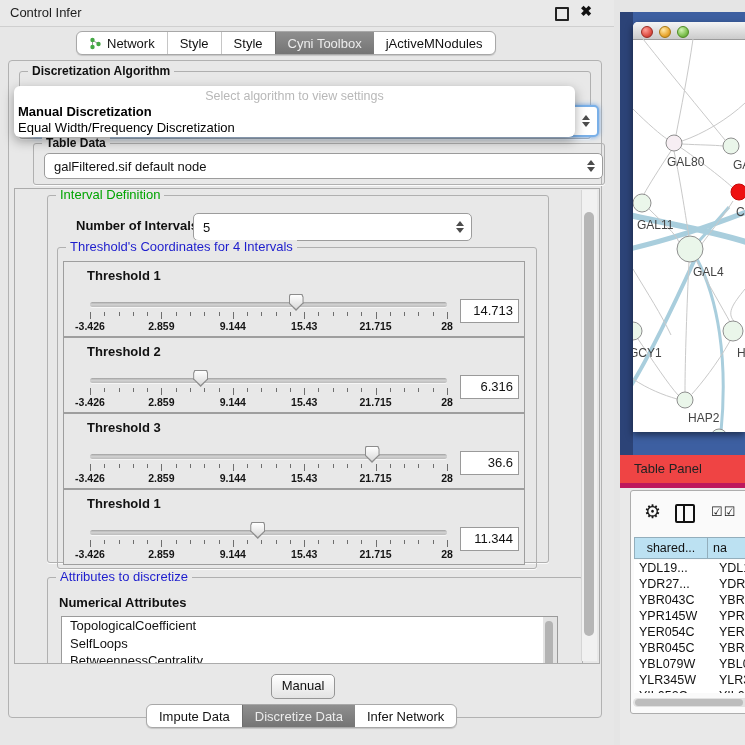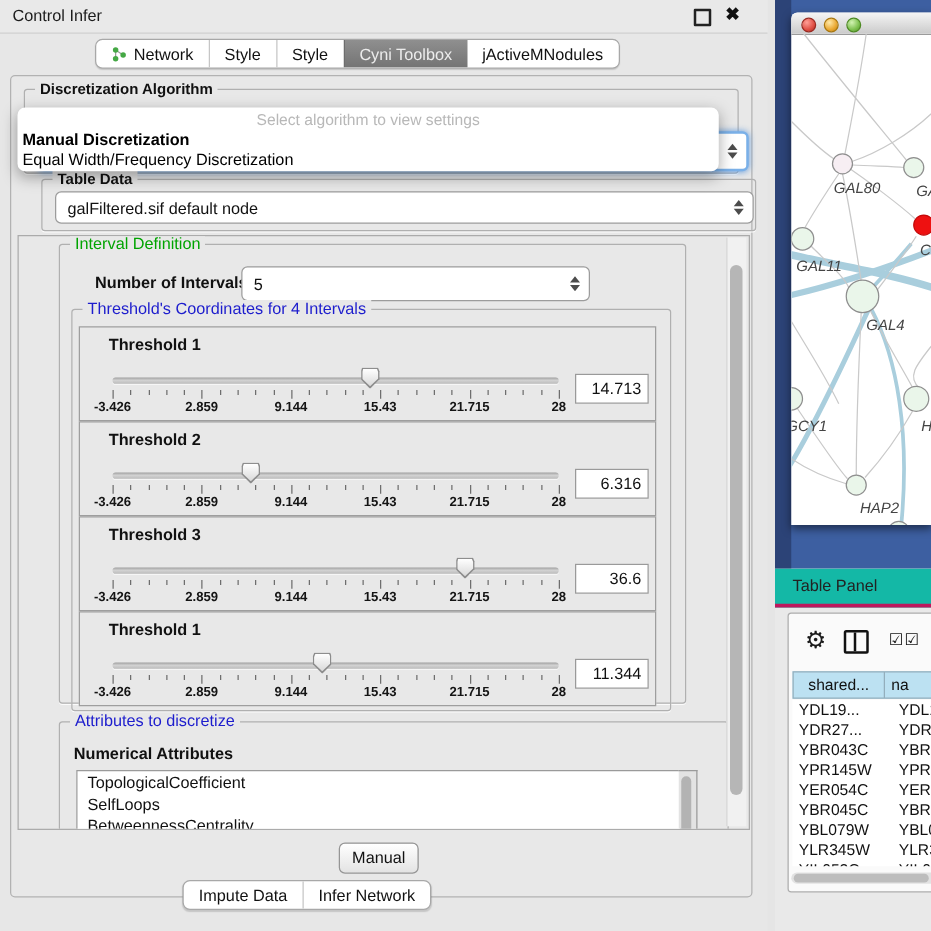--- a/index.html
+++ b/index.html
@@ -77,34 +77,34 @@
   #attr-label{position:absolute;left:44px;top:406px;font-size:13px;font-weight:bold;}
   #attr-list{position:absolute;left:46px;top:427px;width:482px;height:60px;background:#fff;border:1px solid #9a9a9a;overflow:hidden;}
   .attr-item{font-size:13px;line-height:17.5px;padding-left:8px;color:#111;}
   #attr-vscroll{position:absolute;left:528px;top:427px;width:14px;height:60px;background:#e3e3e3;border:1px solid #9a9a9a;border-left:none;}
   #attr-vscroll .vthumb{position:absolute;left:2px;top:4px;width:8px;height:50px;background:#b3b3b3;border-radius:4px;}
   
   #apply-btn{position:absolute;left:271px;top:674px;width:62px;height:23px;background:linear-gradient(#ffffff,#e3e3e3);
       border:1px solid #959595;border-radius:5px;font-size:13px;text-align:center;line-height:22px;}
   
   #right-side{position:absolute;left:620px;top:0;width:125px;height:745px;}
-  #desktop{position:absolute;left:0;top:0;width:125px;height:455px;background:#3d5fa1;font-style:italic;}
+  #desktop{position:absolute;left:0;top:12px;width:125px;height:455px;background:#3d5fa1;}
   #desktop .strip{position:absolute;left:0;top:0;width:13px;height:455px;background:#2c4377;}
   #net-window{position:absolute;left:13px;top:10px;width:112px;height:410px;background:#fff;
       border-radius:5px 0 0 0;box-shadow:0 3px 7px rgba(0,0,0,.5);}
   #net-titlebar{position:absolute;left:0;top:0;width:112px;height:17px;border-radius:5px 0 0 0;
       background:linear-gradient(#f5f5f5,#cbcbcb);border-bottom:1px solid #9b9b9b;}
   .light{position:absolute;top:3.5px;width:10px;height:10px;border-radius:50%;}
   .light.red{left:8px;background:radial-gradient(circle at 35% 30%,#ff9f97,#df4f44 60%,#a92e25);border:.5px solid #9a2a22;}
   .light.yellow{left:26px;background:radial-gradient(circle at 35% 30%,#ffe9a8,#eaa832 60%,#b97f16);border:.5px solid #a8770f;}
   .light.green{left:44px;background:radial-gradient(circle at 35% 30%,#d2f3b2,#7dc04f 60%,#549327);border:.5px solid #4d8a22;}
   #net-canvas{position:absolute;left:0;top:17px;width:112px;height:393px;overflow:hidden;}
   
   #table-panel{position:absolute;left:0;top:455px;width:125px;height:290px;background:#e9e9e9;}
-  #tp-titlebar{position:absolute;left:0;top:0;width:125px;height:28px;background:#14b8a6;border-bottom:3px solid #be185d;}
+  #tp-titlebar{position:absolute;left:0;top:0;width:125px;height:28px;background:#ef4444;border-bottom:5px solid #be185d;}
   #tp-title{position:absolute;left:14px;top:6px;font-size:13px;color:#222;}
   #tp-inner{position:absolute;left:10px;top:35px;width:120px;height:222px;background:#fafafa;
       border:1px solid #adadad;border-radius:3px 0 0 3px;}
   .gear-icon{position:absolute;left:13px;top:9px;font-size:19px;color:#1a1a1a;}
   .split-icon{position:absolute;left:44px;top:13px;width:16px;height:15px;border:2px solid #111;border-radius:2px;}
   .split-icon:before{content:"";position:absolute;left:6px;top:0;width:2px;height:15px;background:#111;}
   .checks-icon{position:absolute;left:80px;top:13px;font-size:13px;color:#111;letter-spacing:1px;white-space:nowrap;}
   #tp-header{position:absolute;left:3px;top:46px;width:200px;height:22px;display:flex;}
   .tp-hcell{background:#bce1f2;border:1px solid #93aebc;font-size:12.5px;display:flex;align-items:center;}
   .tp-hcell.c1{width:72px;justify-content:center;}
@@ -359,20 +359,21 @@
 
     <div class="vscroll">
         <div class="vthumb"></div>
       </div>
   </div>
 
   <div id="apply-btn">Manual</div>
 
   <div class="segbar" id="bottom-tabs">
     <span class="seg">Impute Data</span>
+    <span class="seg sel">Discretize Data</span>
     <span class="seg">Infer Network</span>
   </div>
 
   <div id="algo-popup">
     <div class="popup-hint">Select algorithm to view settings</div>
     <div class="popup-opt b">Manual Discretization</div>
     <div class="popup-opt">Equal Width/Frequency Discretization</div>
   </div>
 </div>
 

